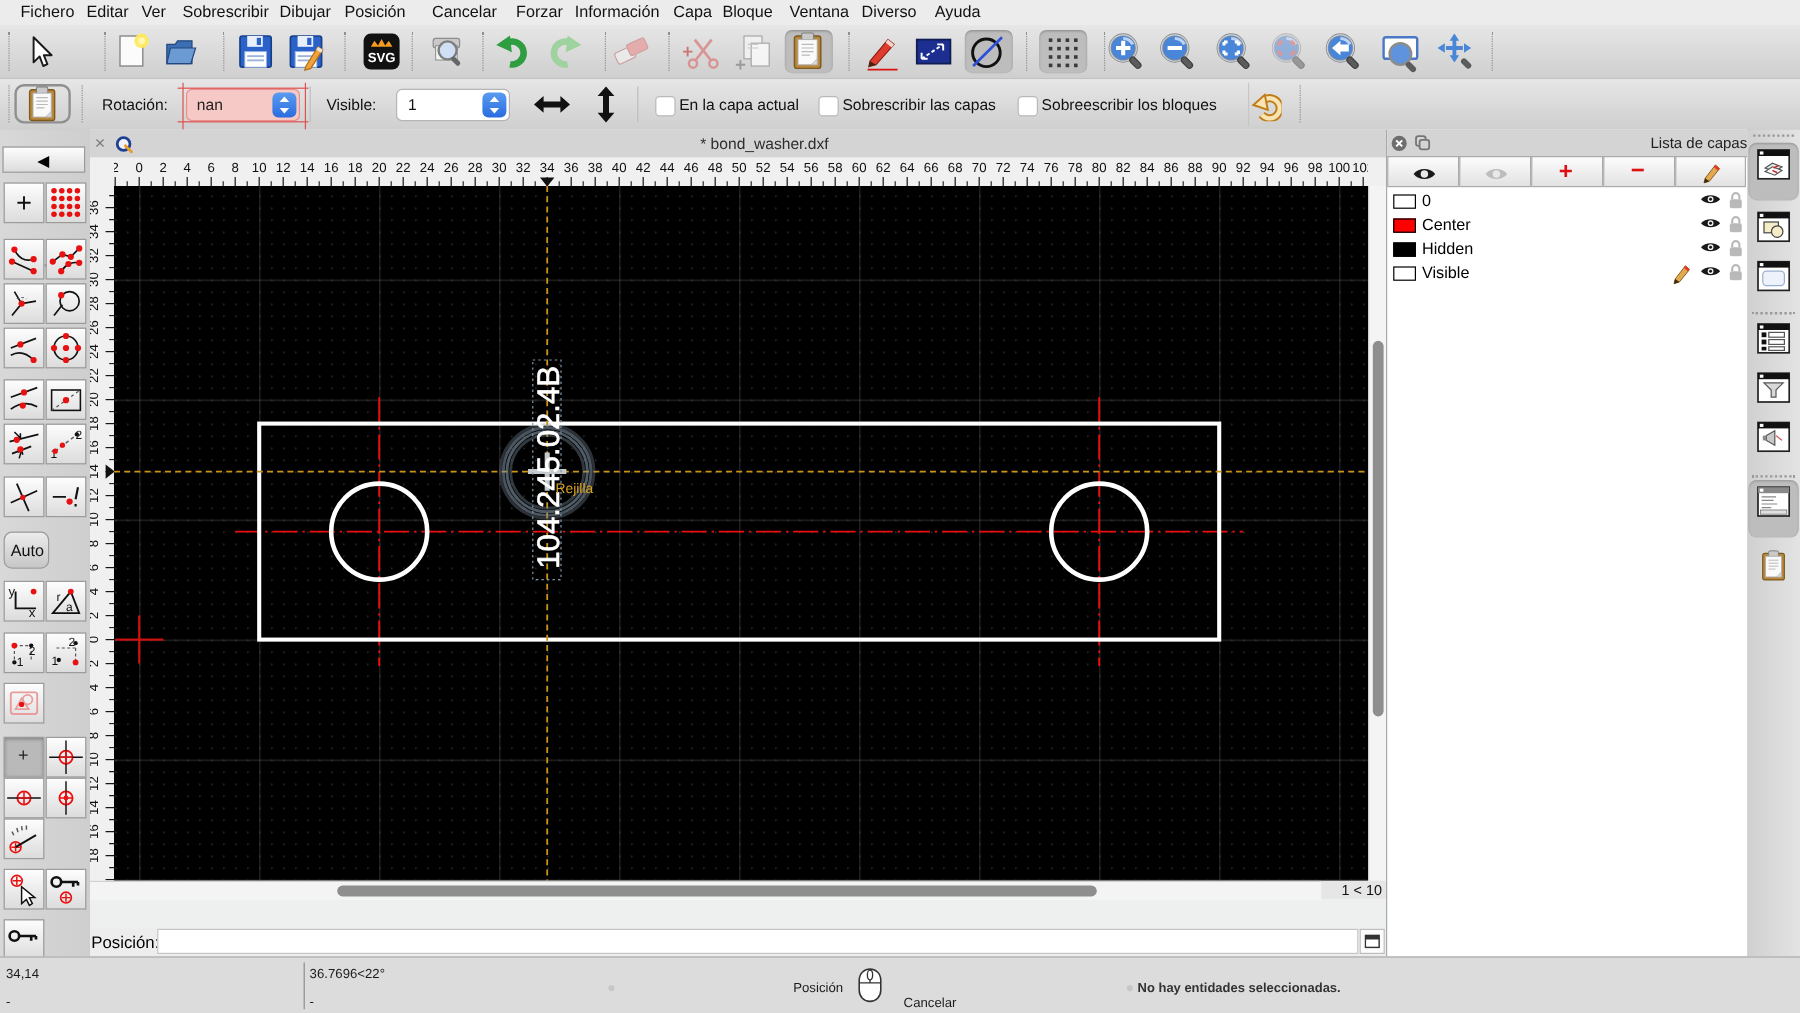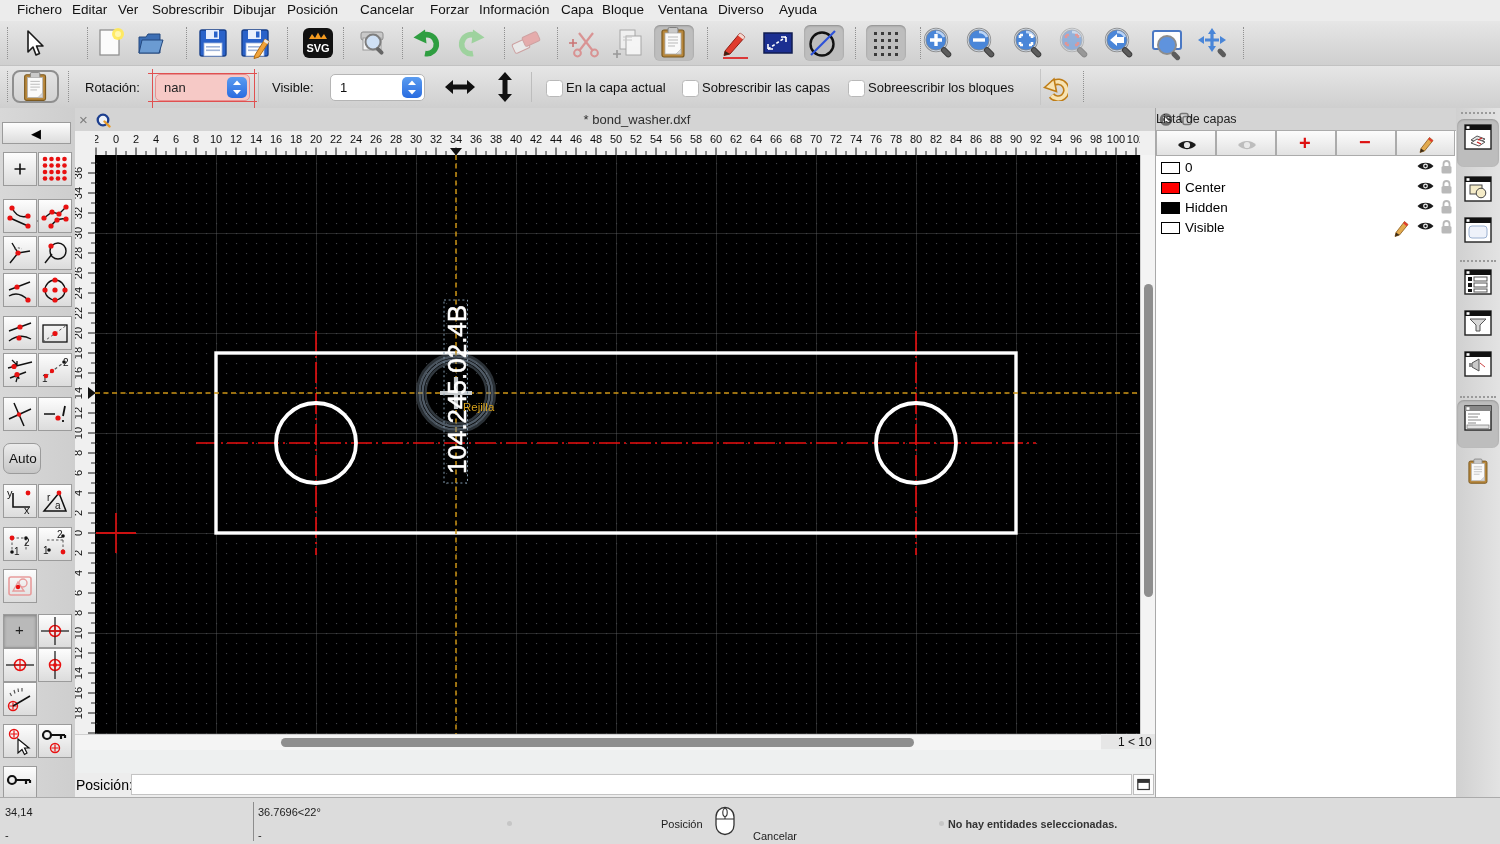--- a/index.html
+++ b/index.html
@@ -789,21 +789,21 @@
 </div>
 </div>
 <div id="layers">
 <div style="position:absolute;left:0;top:0;width:300px;height:22px;background:#d4d4d4;border-bottom:1px solid #b2b2b2;">
 <svg class="ico" style="left:3px;top:4px" width="34" height="15" viewBox="0 0 34 15">
         <circle cx="7" cy="7.5" r="6.3" fill="#6e6e6e"></circle>
         <path d="M4.5 5 L9.5 10 M9.5 5 L4.5 10" stroke="#fff" stroke-width="1.7"></path>
         <rect x="21" y="1.5" width="8" height="8" rx="2" fill="none" stroke="#757575" stroke-width="1.5"></rect>
         <rect x="24" y="4.5" width="8" height="8" rx="2" fill="#d4d4d4" stroke="#757575" stroke-width="1.5"></rect>
       </svg>
-<div style="position:absolute;left:0;top:4px;width:300px;text-align:left;font-size:12.5px;color:#222;">Lista de capas</div>
+<div style="position:absolute;left:0;top:4px;width:300px;text-align:right;font-size:12.5px;color:#222;">Lista de capas</div>
     </div>
 <div style="position:absolute;left:0;top:22px;width:300px;height:26px;">
       <div style="position:absolute;left:0px;top:0;width:60px;height:26px;background:linear-gradient(#fcfcfc,#e2e2e2);border:1px solid #ababab;box-sizing:border-box;">
         <svg class="ico" style="left:19px;top:6px" width="22" height="16" viewBox="0 0 22 16">
           <path d="M2 8 C6 2.5 16 2.5 20 8 C16 13.5 6 13.5 2 8 Z" fill="#1a1a1a"></path>
           <circle cx="11" cy="8" r="3.1" fill="#e8e8e8"></circle>
         </svg>
       </div>
       <div style="position:absolute;left:60px;top:0;width:60px;height:26px;background:linear-gradient(#fcfcfc,#e2e2e2);border:1px solid #ababab;box-sizing:border-box;">
         <svg class="ico" style="left:19px;top:6px" width="22" height="16" viewBox="0 0 22 16">

